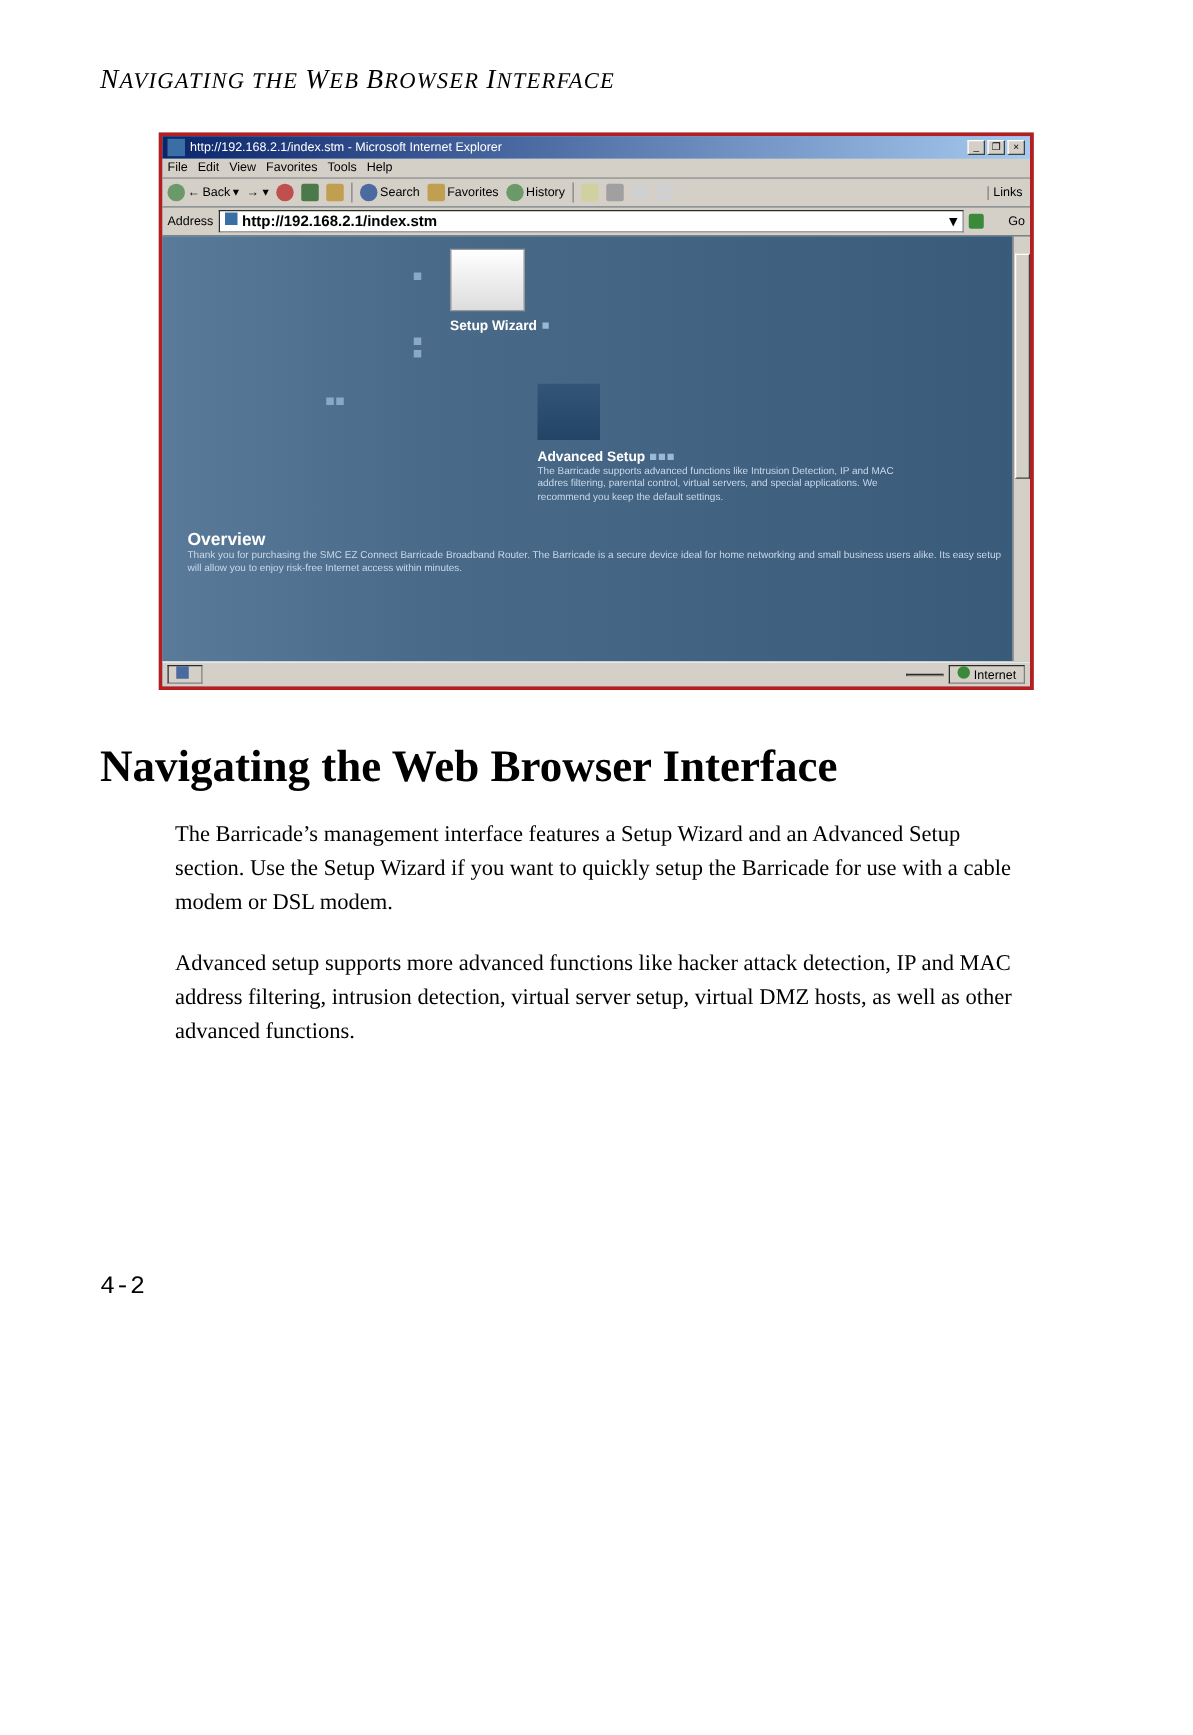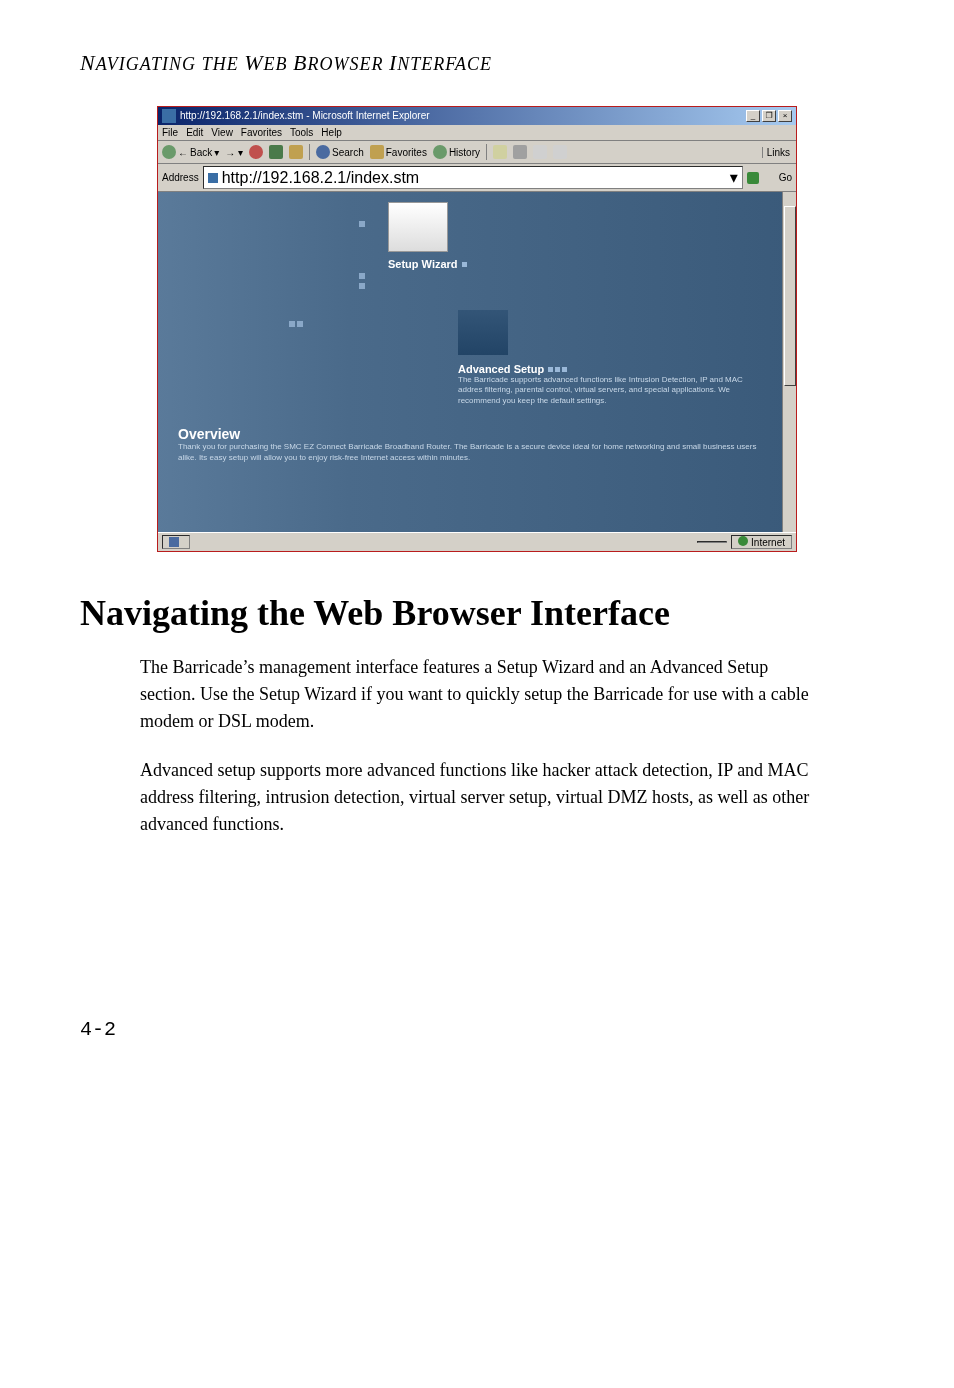--- a/index.html
+++ b/index.html
@@ -13,23 +13,23 @@
   }
   .page-header {
     font-style: italic;
     font-size: 18px;
     letter-spacing: 1px;
     margin-bottom: 30px;
     font-family: Georgia, serif;
   }
   .page-header .cap { font-size: 22px; font-style: italic; }
   .screenshot-container {
-    width: 640px;
+    width: 700px;
     margin: 0 auto 40px auto;
-    border: 1px solid #b91c1c;
+    border: 3px solid #b91c1c;
     background: #7dd3fc;
     font-family: Tahoma, Arial, sans-serif;
   }
   .ie-titlebar {
     background: linear-gradient(to right, #0a246a, #a6caf0);
     color: #fff;
     font-size: 10px;
     padding: 2px 4px;
     display: flex;
     justify-content: space-between;
@@ -94,23 +94,24 @@
     display: flex;
     align-items: center;
     gap: 4px;
     border-bottom: 1px solid #808080;
   }
   .ie-addressbar .addr-input {
     flex: 1;
     background: #fff;
     border: 1px inset #808080;
     padding: 1px 4px;
-    font-size: 16px;
-    display: flex;
-    align-items: center;
+    font-size: 12px;
+    display: flex;
+    align-items: flex-start;
+    font-weight: bold;
   }
   .go-btn {
     display: flex; align-items: center; gap: 20px;
   }
   .go-icon {
     width: 12px; height: 12px;
     background: #3a8a3a;
     border-radius: 2px;
   }
   .ie-content {

